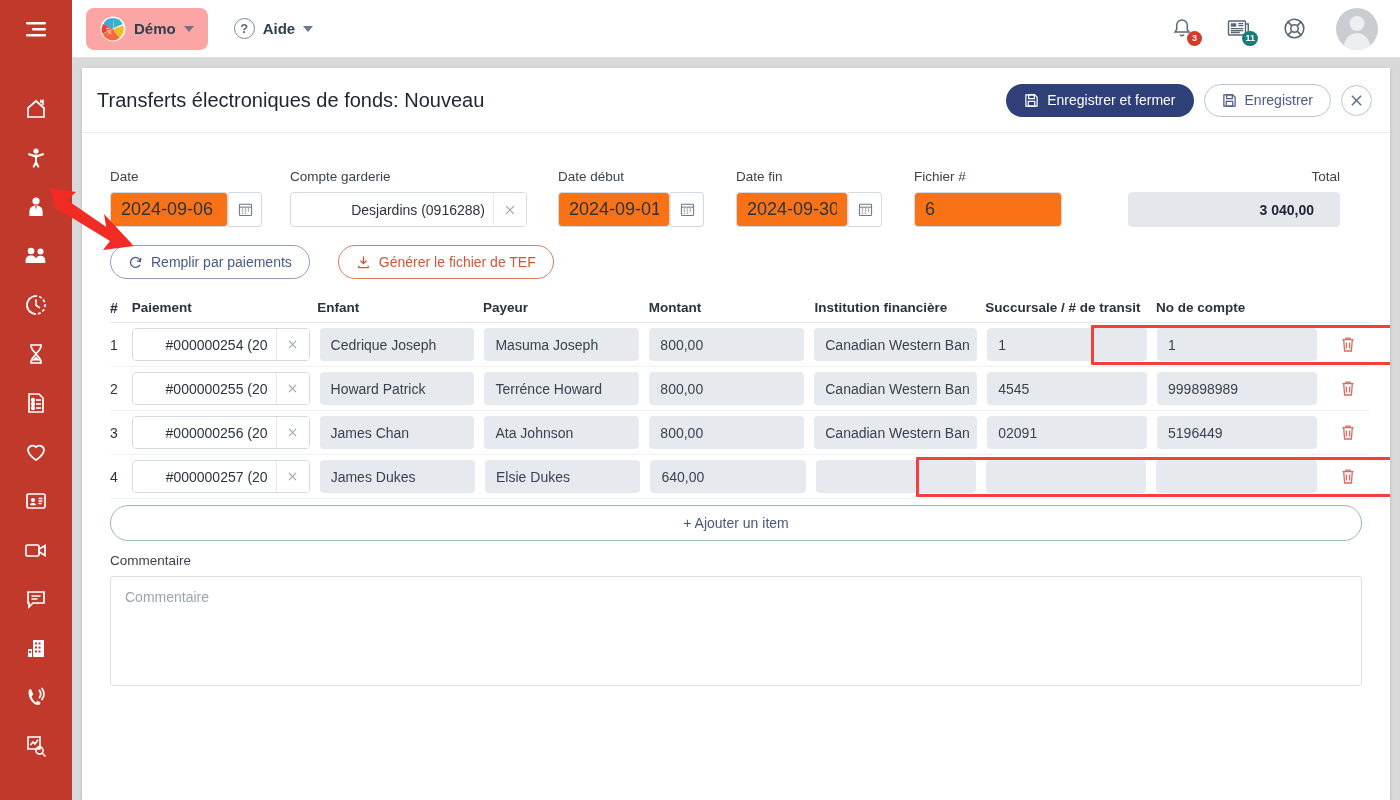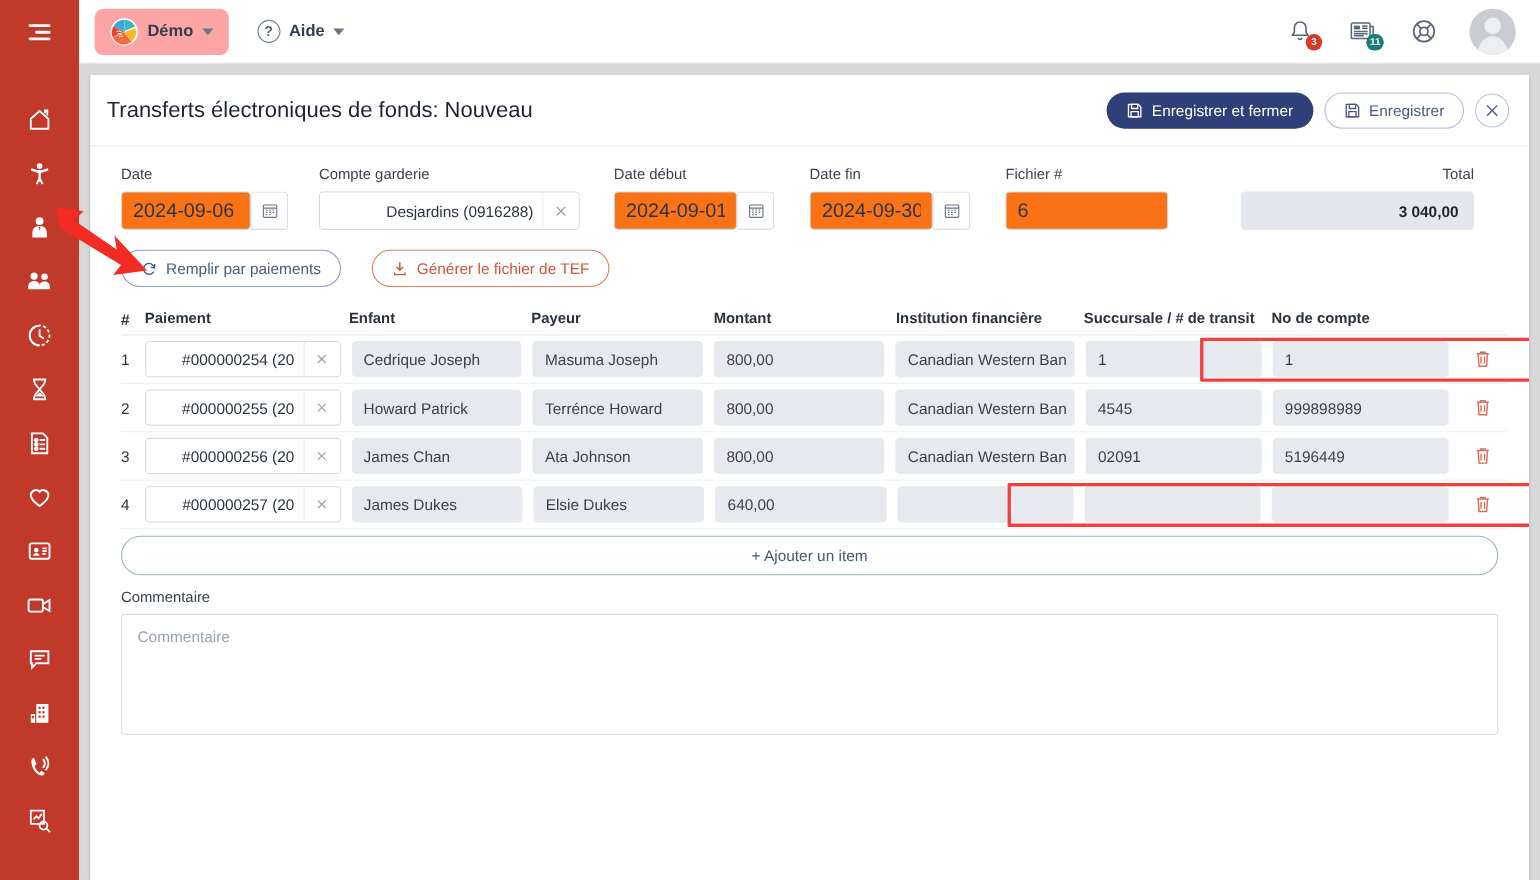--- a/index.html
+++ b/index.html
@@ -110,38 +110,38 @@
   }
   .btn-close {
     width: 31px; height: 31px; border-radius: 50%; border: 1px solid #b9c2d6;
     background: #fff; color: #5a6a88; cursor: pointer;
     display: flex; align-items: center; justify-content: center;
   }
 
   
   .body { padding: 18px 20px 0 28px; flex: 1; overflow: hidden; }
 
-  .fields-row { display: flex; align-items: flex-end; gap: 0; }
+  .fields-row { display: flex; align-items: flex-end; gap: 0; margin-top: 18px; }
   .field { display: flex; flex-direction: column; }
   .field-label { font-size: 13.5px; color: #3b434f; margin-bottom: 8px; }
   .ctl { display: flex; }
   .ctl input {
     border: 1px solid #d4d9e0; border-radius: 4px; height: 35px;
     padding: 0 10px; font-size: 18px; color: #2b3440;
     font-family: inherit; background: #f97316; outline: none;
   }
   .side-btn {
     width: 34px; height: 35px; border: 1px solid #d4d9e0; border-left: 1px solid #e3e7ec;
     border-radius: 0 4px 4px 0; background: #fff; cursor: pointer;
     display: flex; align-items: center; justify-content: center;
   }
   .total-box {
     height: 35px; background: #e4e8ec; border-radius: 4px;
     display: flex; align-items: center; justify-content: flex-end;
-    padding: 0 14px; font-size: 14px; color: #1d2430; font-weight: bold;
+    padding: 0 26px; font-size: 14px; color: #1d2430; font-weight: bold;
   }
 
   .pill-row { display: flex; gap: 28px; margin-top: 18px; }
   .pill {
     border-radius: 20px; height: 34px; padding: 0 17px;
     background: #fff; font-size: 14px; cursor: pointer;
     display: flex; align-items: center; gap: 8px; font-family: inherit;
   }
   .pill.blue { border: 1px solid #8f9ec4; color: #4a5a8a; }
   .pill.red { border: 1px solid #e07b63; color: #d2563a; }

